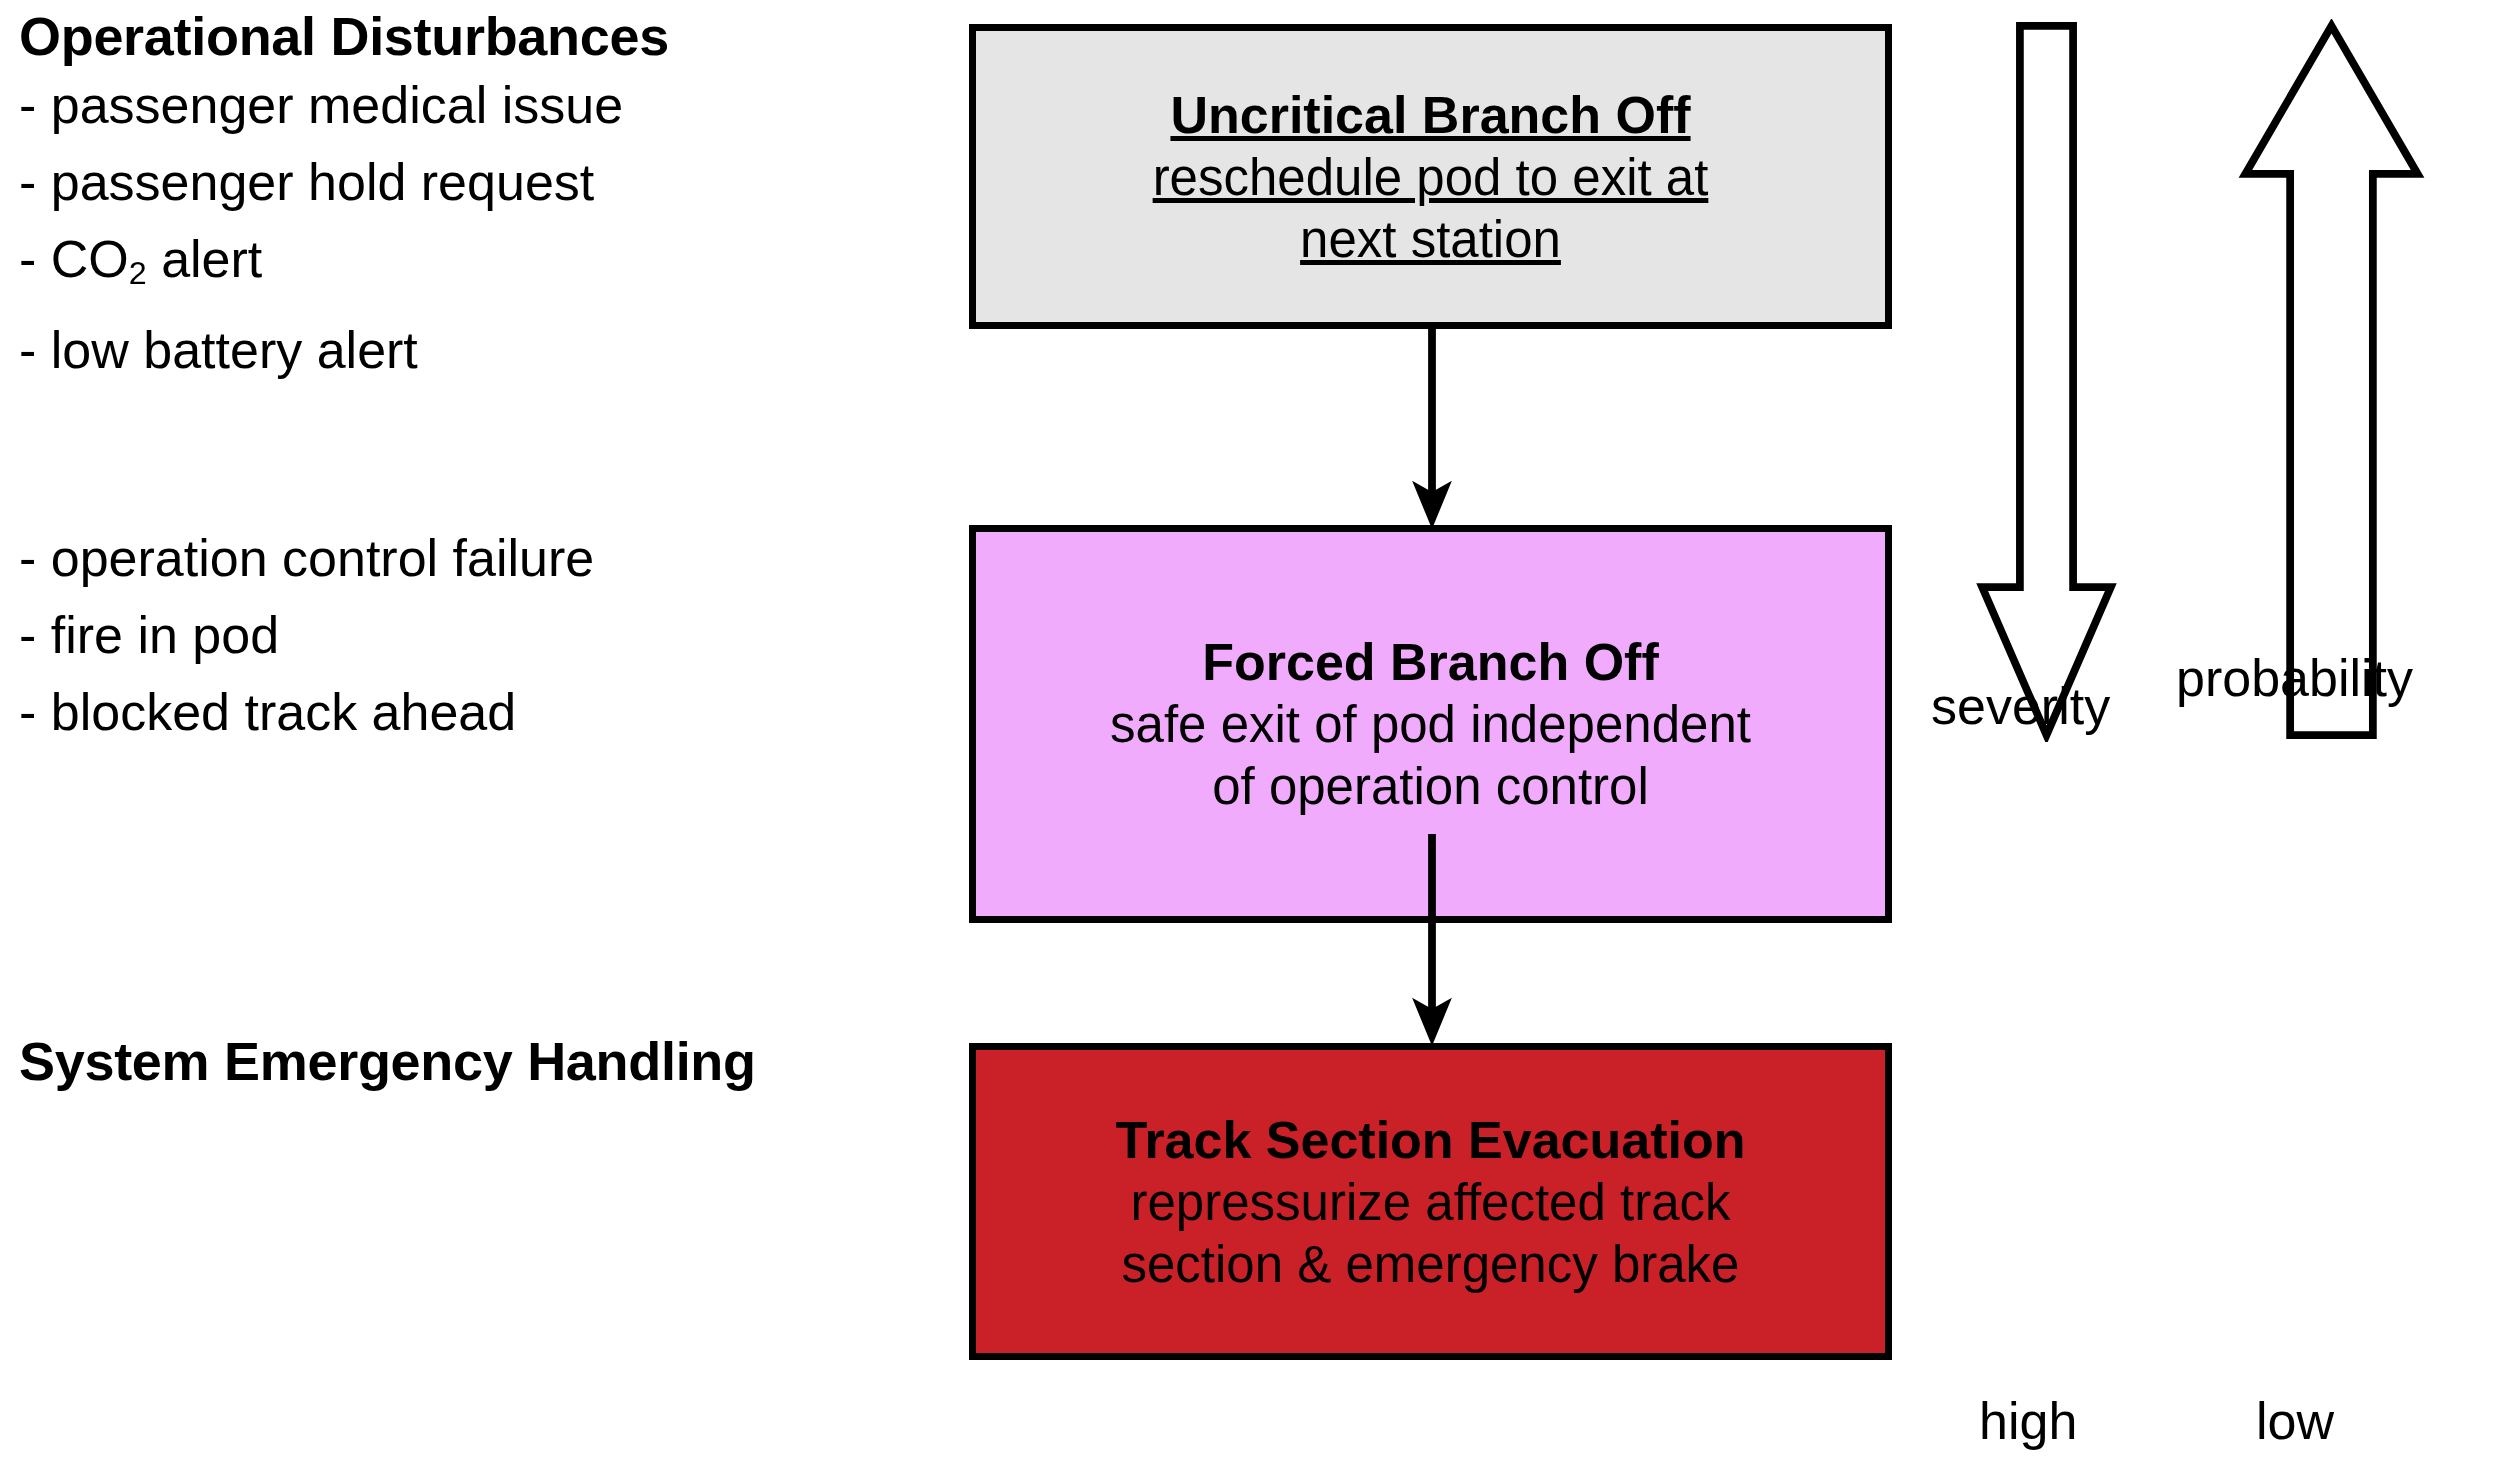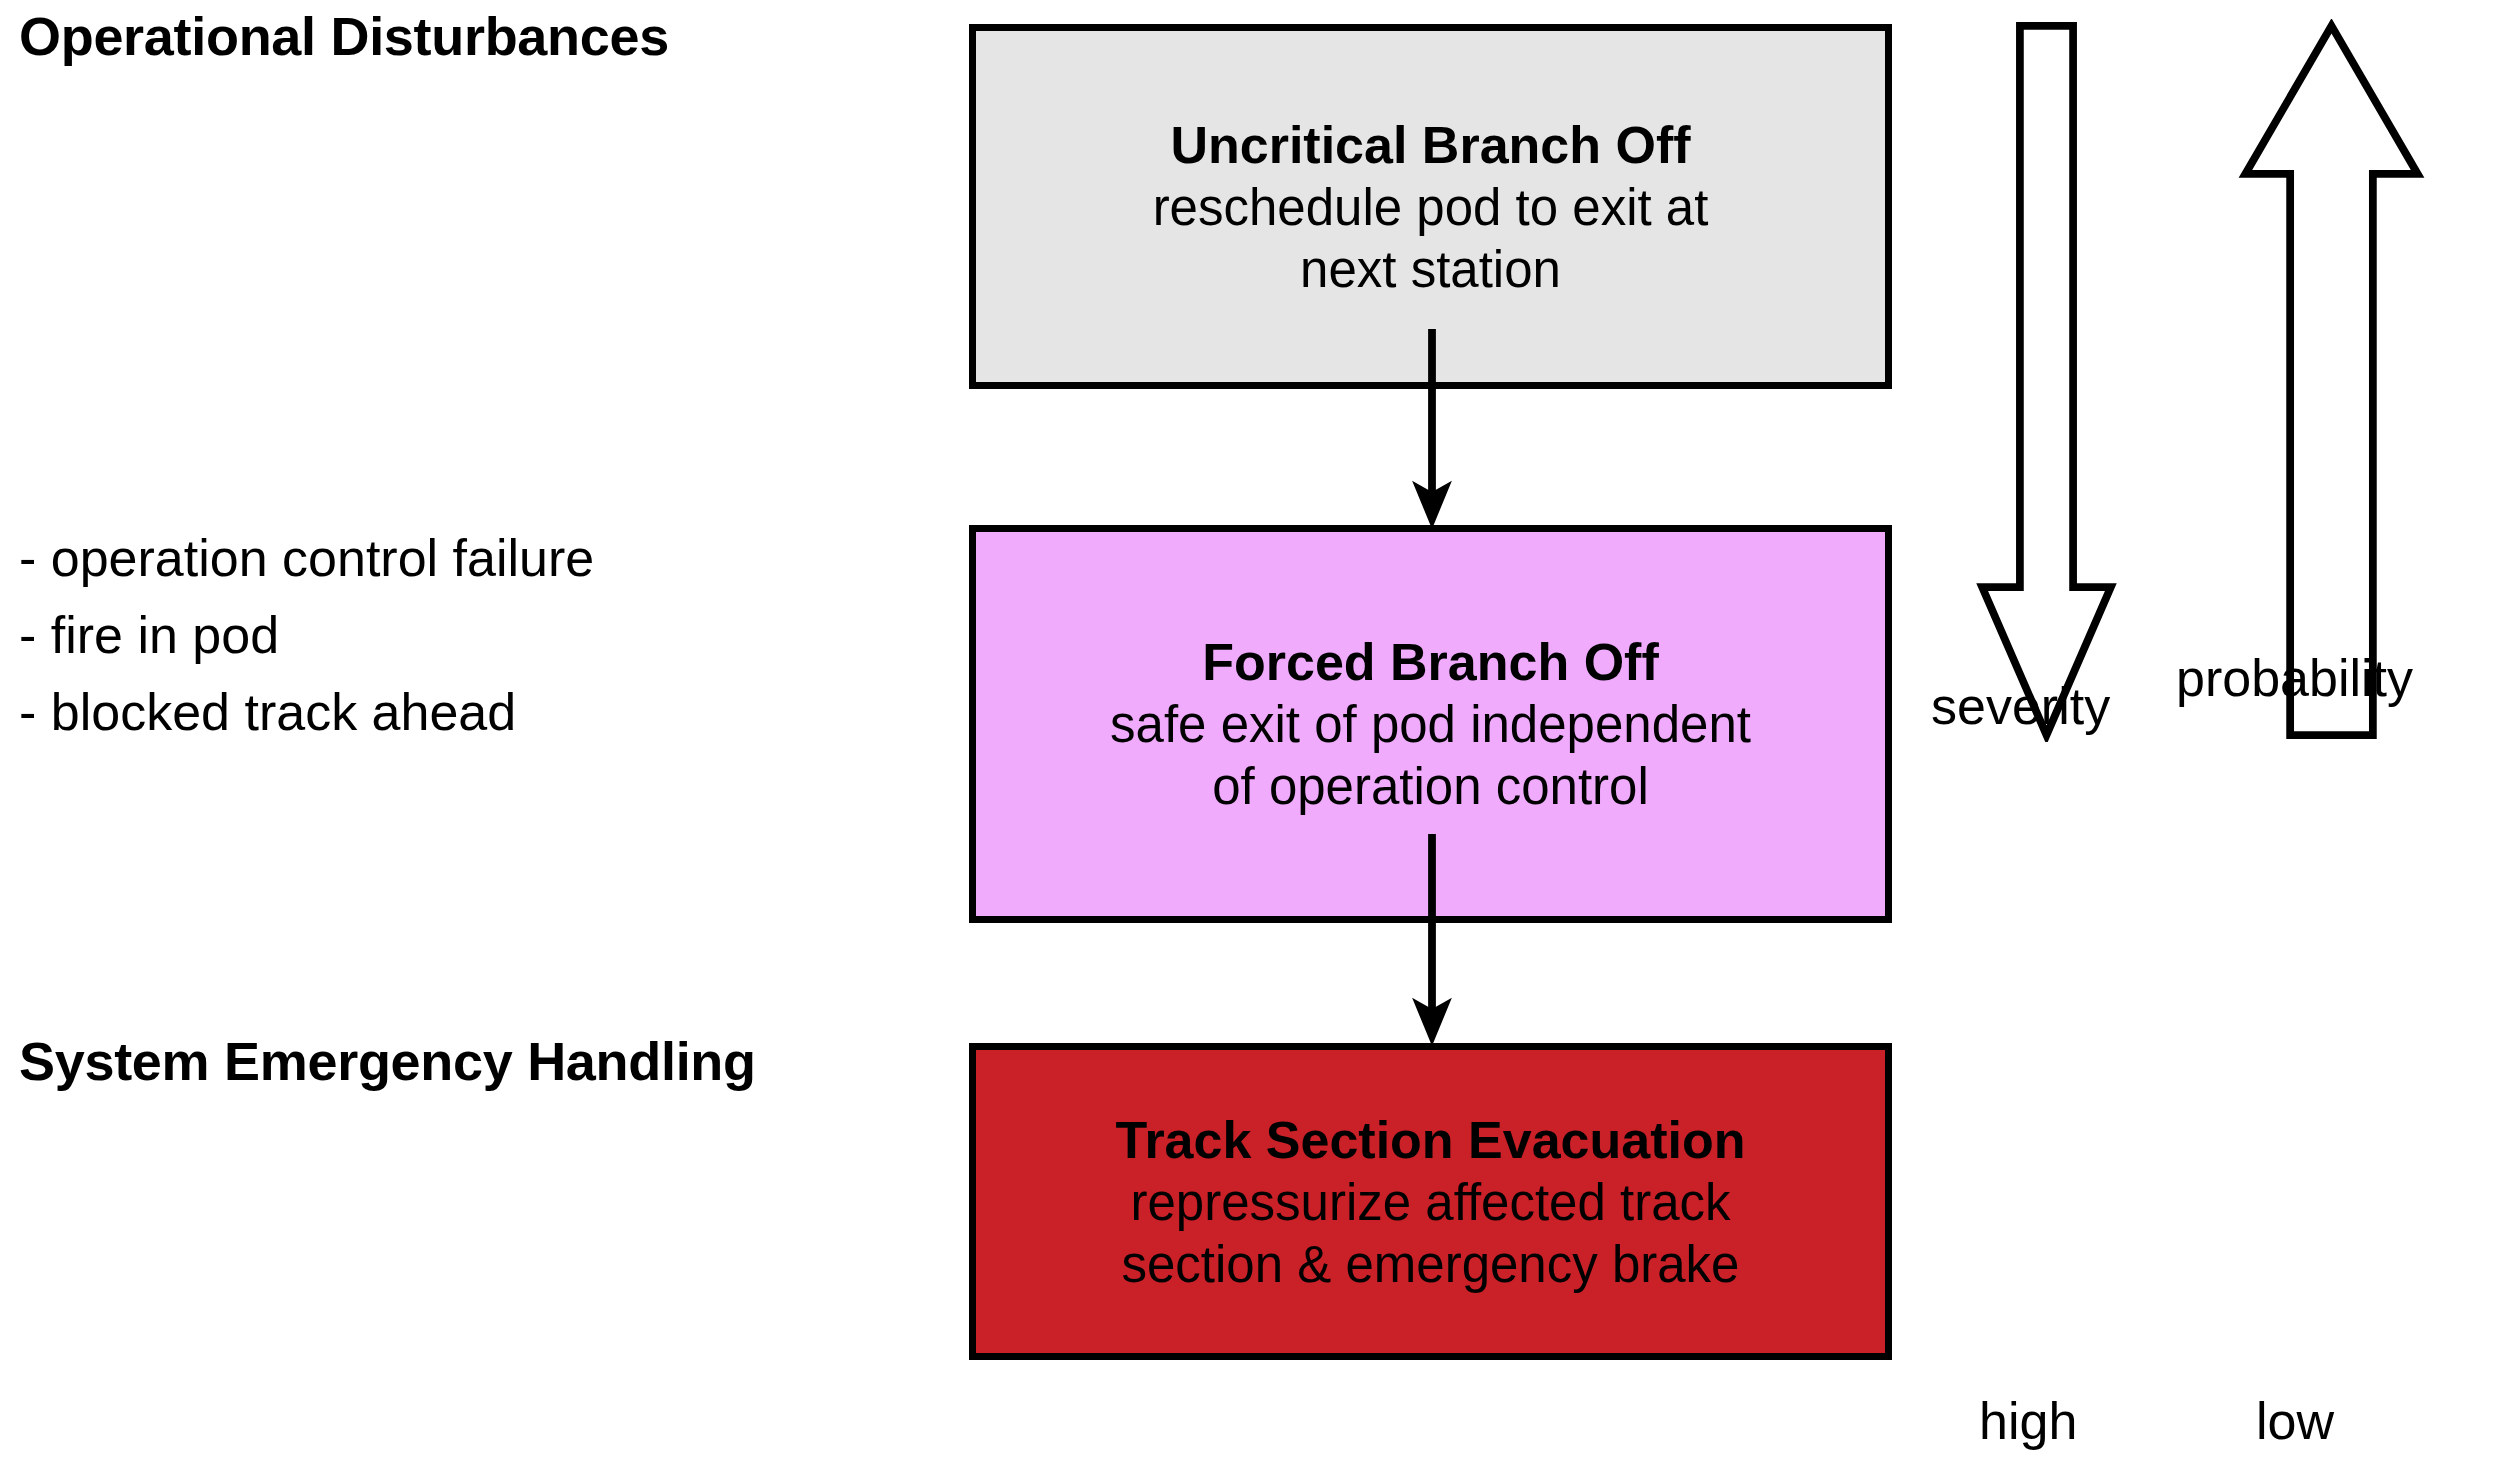--- a/index.html
+++ b/index.html
@@ -74,22 +74,23 @@
     font-weight: bold;
     font-size: 52px;
     line-height: 64px;
   }
   .flow-desc {
     font-size: 51px;
     line-height: 62px;
   }
   #box-uncritical {
     top: 24px;
-    height: 365px;
+    height: 305px;
     background: #e5e5e5;
+    text-decoration: underline;
   }
   #box-forced {
     top: 525px;
     height: 398px;
     background: #f0abfc;
   }
   #box-evacuation {
     top: 1043px;
     height: 317px;
     background: #ca2027;
@@ -124,20 +125,26 @@
   #label-high        { left: 1979px; top: 1391px; }
   #label-low         { left: 2256px; top: 1391px; }
 </style>
 </head>
 <body>
 
 <div id="canvas">
 
   <div class="group" id="group-operational">
     <div class="group-title">Operational Disturbances</div>
+    <ul class="group-list">
+      <li>- passenger medical issue</li>
+      <li>- passenger hold request</li>
+      <li><span>- CO</span><sub>2</sub><span> alert</span></li>
+      <li>- low battery alert</li>
+    </ul>
   </div>
 
   <div class="group" id="group-pod">
     <ul class="group-list">
       <li>- operation control failure</li>
       <li>- fire in pod</li>
       <li>- blocked track ahead</li>
     </ul>
   </div>
 

